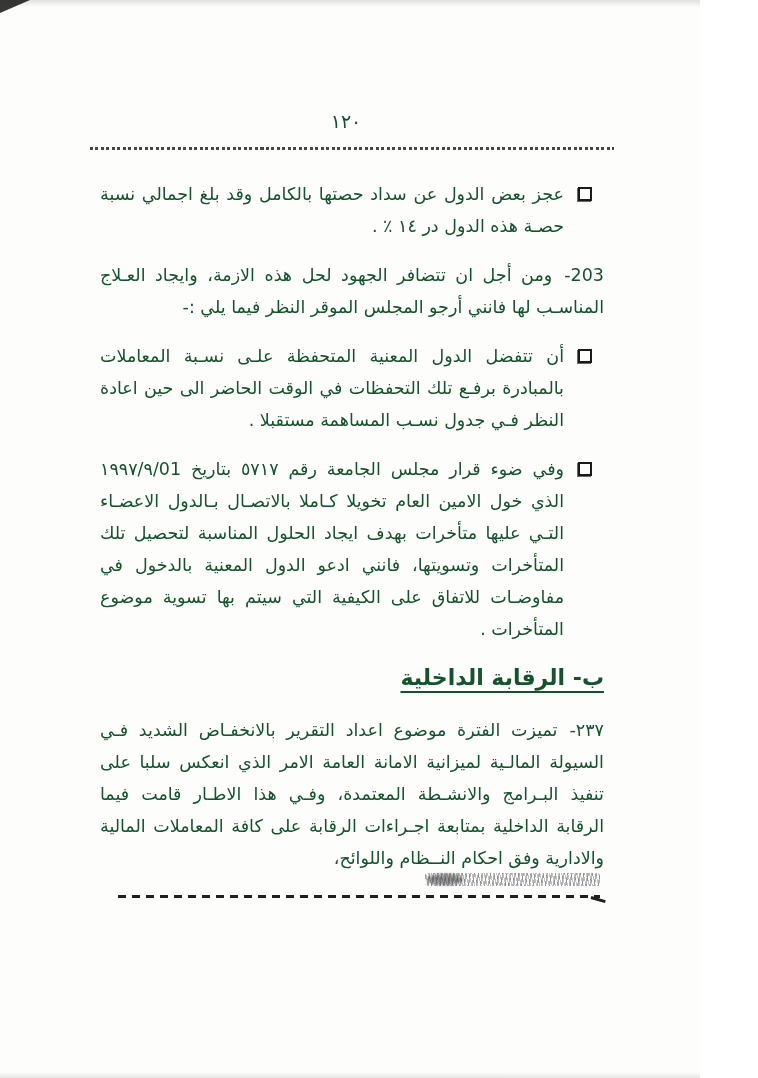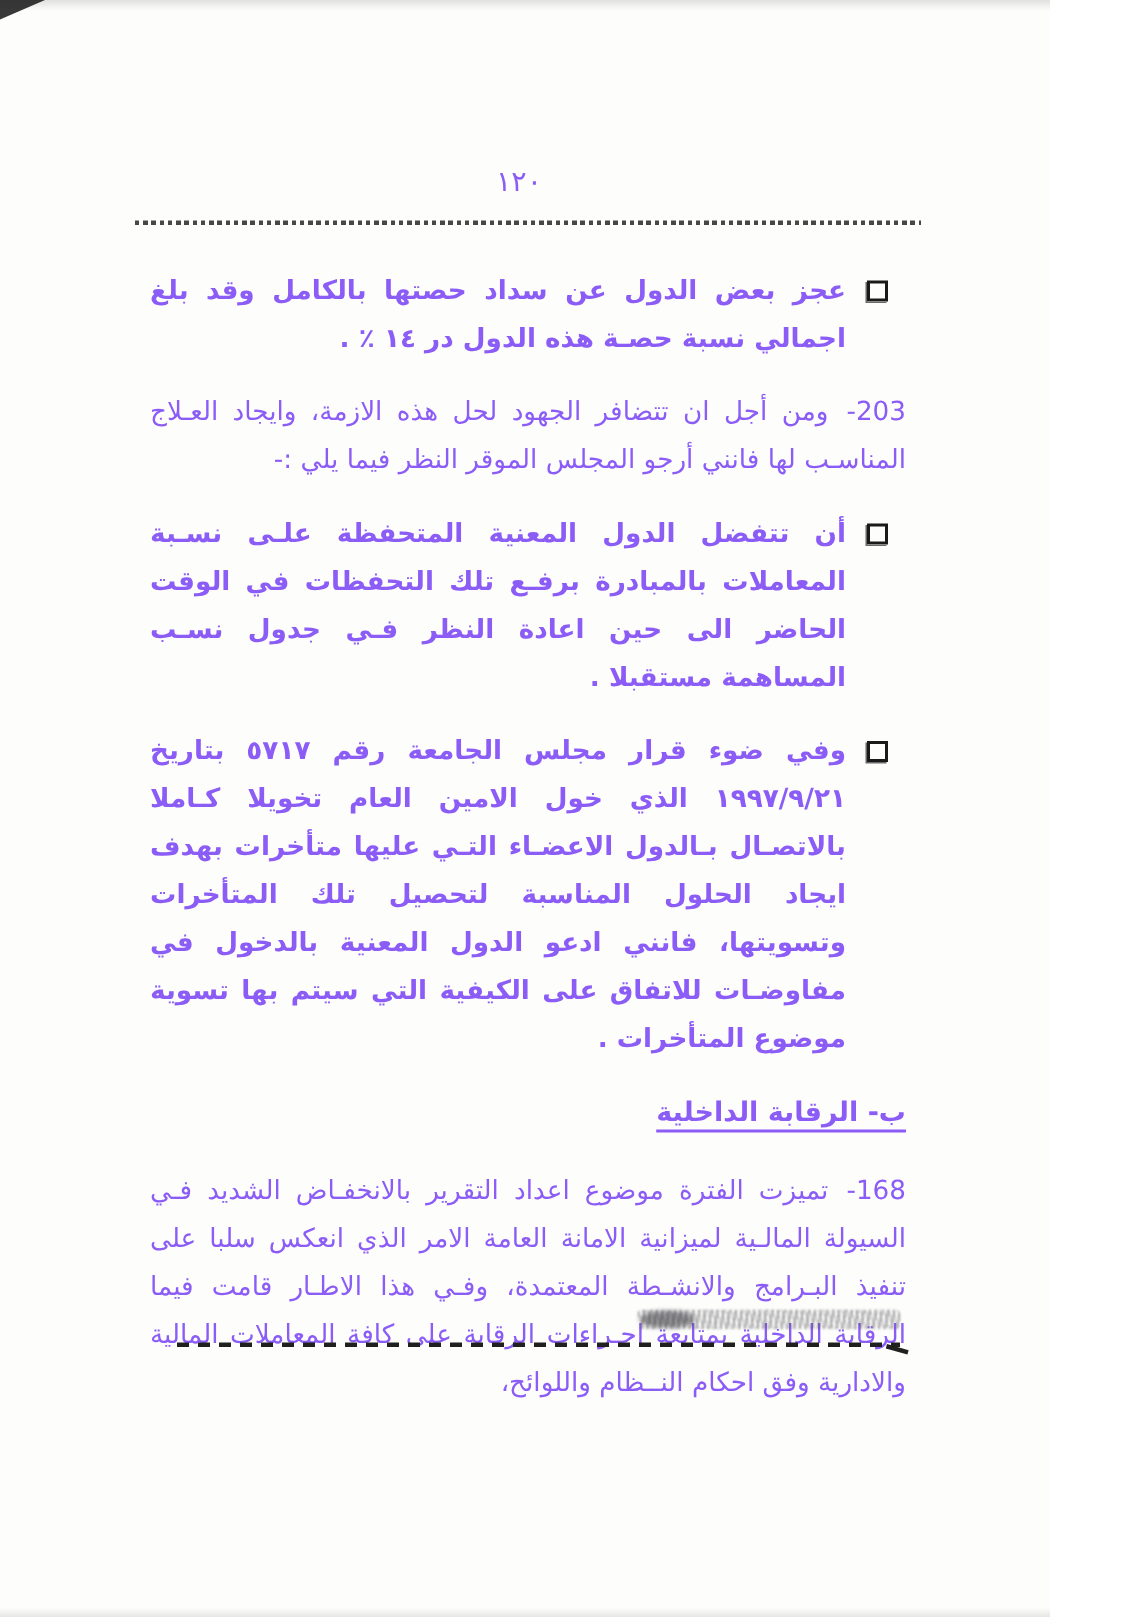--- a/index.html
+++ b/index.html
@@ -2,21 +2,21 @@
 <html lang="ar"><head>
 <meta charset="utf-8">
 <style>
   html,body { margin:0; padding:0; background:#ffffff; }
   .sheet {
     position: relative;
     width: 700px;
     height: 1078px;
     background: #fdfdfc;
     font-family: "DejaVu Sans", sans-serif;
-    color: #8b5cf6;
+    color: #14532d;
     overflow: hidden;
   }
   .sheet::before {
     content:""; position:absolute; top:0; left:0; right:0; height:7px;
     background: linear-gradient(180deg, rgba(150,150,150,.28), rgba(150,150,150,0));
     pointer-events:none;
   }
   .sheet::after {
     content:""; position:absolute; bottom:0; left:0; right:0; height:6px;
     background: linear-gradient(0deg, rgba(150,150,150,.22), rgba(150,150,150,0));
@@ -37,35 +37,35 @@
     opacity:.9;
   }
   .content {
     position:absolute; top:178px; right:96px; left:100px;
     direction: rtl;
     font-size:17.5px;
     line-height:32px;
     text-align: justify;
   }
   .content p { margin:0; }
-  .b-item { display:flex; margin-bottom:17px;font-weight:bold; }
+  .b-item { display:flex; margin-bottom:17px; }
   .b-marker { flex:0 0 40px; width:40px; padding-top:9px; }
   .sq {
     display:block; width:10px; height:10px;
     border:2.5px solid #1a1a1a;
     margin-right:12px;
     box-shadow:-1px 1px 0 rgba(26,26,26,.65);
     background:transparent;
   }
   .b-text { flex:1 1 auto; }
   .n-item { margin-bottom:17px; }
   .num { white-space:nowrap; padding-left:12px; }
   .heading {
     margin:8px 0 20px 0;
-    font-size:18px;
+    font-size:22px;
     font-weight:bold;
     text-decoration: underline;
     text-underline-offset: 6px;
     text-decoration-thickness: 1.6px;
   }
   .smudge-row { position:absolute; top:873px; left:118px; right:100px; height:15px; }
   .smudge {
     position:relative;
     margin-left:auto;
     width:175px; height:13px;
@@ -118,27 +118,27 @@
       <span class="b-marker">
           <span class="sq"></span>
         </span>
       <p class="b-text">أن تتفضل الدول المعنية المتحفظة علـى نسـبة المعاملات بالمبادرة برفـع تلك التحفظات في الوقت الحاضر الى حين اعادة النظر فـي جدول نسـب المساهمة مستقبلا .</p>
     </div>
 
     <div class="b-item">
       <span class="b-marker">
           <span class="sq"></span>
         </span>
-      <p class="b-text">وفي ضوء قرار مجلس الجامعة رقم ٥٧١٧ بتاريخ ١٩٩٧/٩/٢١ الذي خول الامين العام تخويلا كـاملا بالاتصـال بـالدول الاعضـاء التـي عليها متأخرات بهدف ايجاد الحلول المناسبة لتحصيل تلك المتأخرات وتسويتها، فانني ادعو الدول المعنية بالدخول في مفاوضـات للاتفاق على الكيفية التي سيتم بها تسوية موضوع المتأخرات .</p>
+      <p class="b-text">وفي ضوء قرار مجلس الجامعة رقم ٥٧١٧ بتاريخ ١٩٩٧/٩/01 الذي خول الامين العام تخويلا كـاملا بالاتصـال بـالدول الاعضـاء التـي عليها متأخرات بهدف ايجاد الحلول المناسبة لتحصيل تلك المتأخرات وتسويتها، فانني ادعو الدول المعنية بالدخول في مفاوضـات للاتفاق على الكيفية التي سيتم بها تسوية موضوع المتأخرات .</p>
     </div>
 
     <h3 class="heading">ب- الرقابة الداخلية</h3>
 
     <div class="n-item">
-      <p><span class="num">168-</span><span>تميزت الفترة موضوع اعداد التقرير بالانخفـاض الشديد فـي السيولة المالـية لميزانية الامانة العامة الامر الذي انعكس سلبا على تنفيذ البـرامج والانشـطة المعتمدة، وفـي هذا الاطـار قامت فيما الرقابة الداخلية بمتابعة اجـراءات الرقابة على كافة المعاملات المالية والادارية وفق احكام النــظام واللوائح،</span></p>
+      <p><span class="num">٢٣٧-</span><span>تميزت الفترة موضوع اعداد التقرير بالانخفـاض الشديد فـي السيولة المالـية لميزانية الامانة العامة الامر الذي انعكس سلبا على تنفيذ البـرامج والانشـطة المعتمدة، وفـي هذا الاطـار قامت فيما الرقابة الداخلية بمتابعة اجـراءات الرقابة على كافة المعاملات المالية والادارية وفق احكام النــظام واللوائح،</span></p>
     </div>
 
   </div>
 
   <div class="smudge-row">
     <div class="smudge"></div>
   </div>
 
   <div class="rule-bottom"></div>
 

